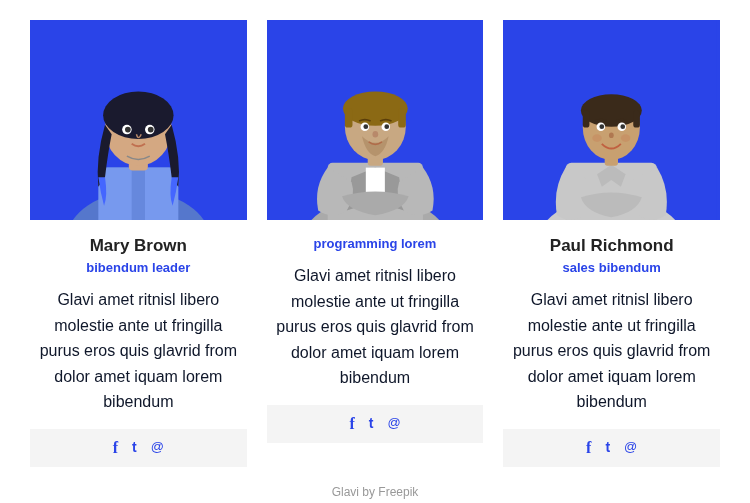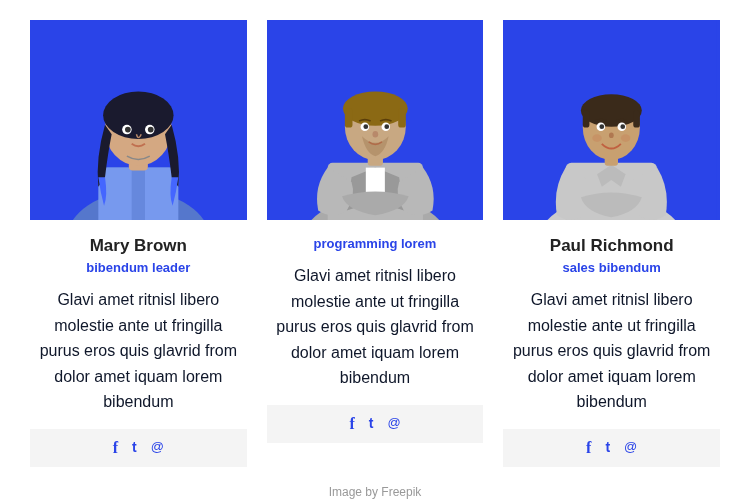--- a/index.html
+++ b/index.html
@@ -245,13 +245,13 @@
     <div class="member-bio">Glavi amet ritnisl libero molestie ante ut fringilla purus eros quis glavrid from dolor amet iquam lorem bibendum</div>
     <div class="social-bar">
       <span class="social-icon" style="font-family: serif; font-size:16px;">f</span>
       <span class="social-icon" style="font-size:14px;">t</span>
       <span class="social-icon" style="font-size:13px; font-weight:normal;">@</span>
     </div>
   </div>
 
 </div>
 
-<div class="footer-credit">Image by Freepik</div>
+<div class="footer-credit">Glavi by Freepik</div>
 
 </body></html>

